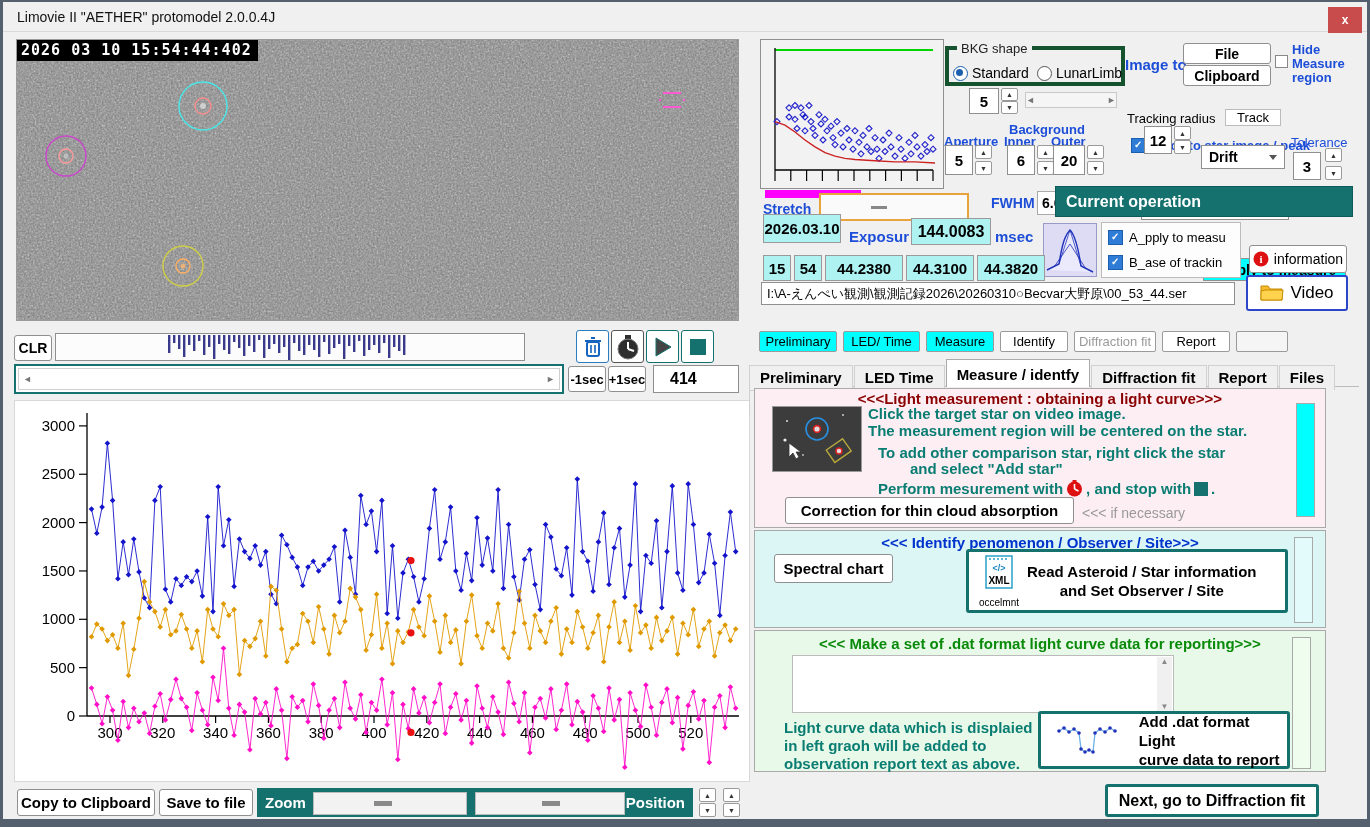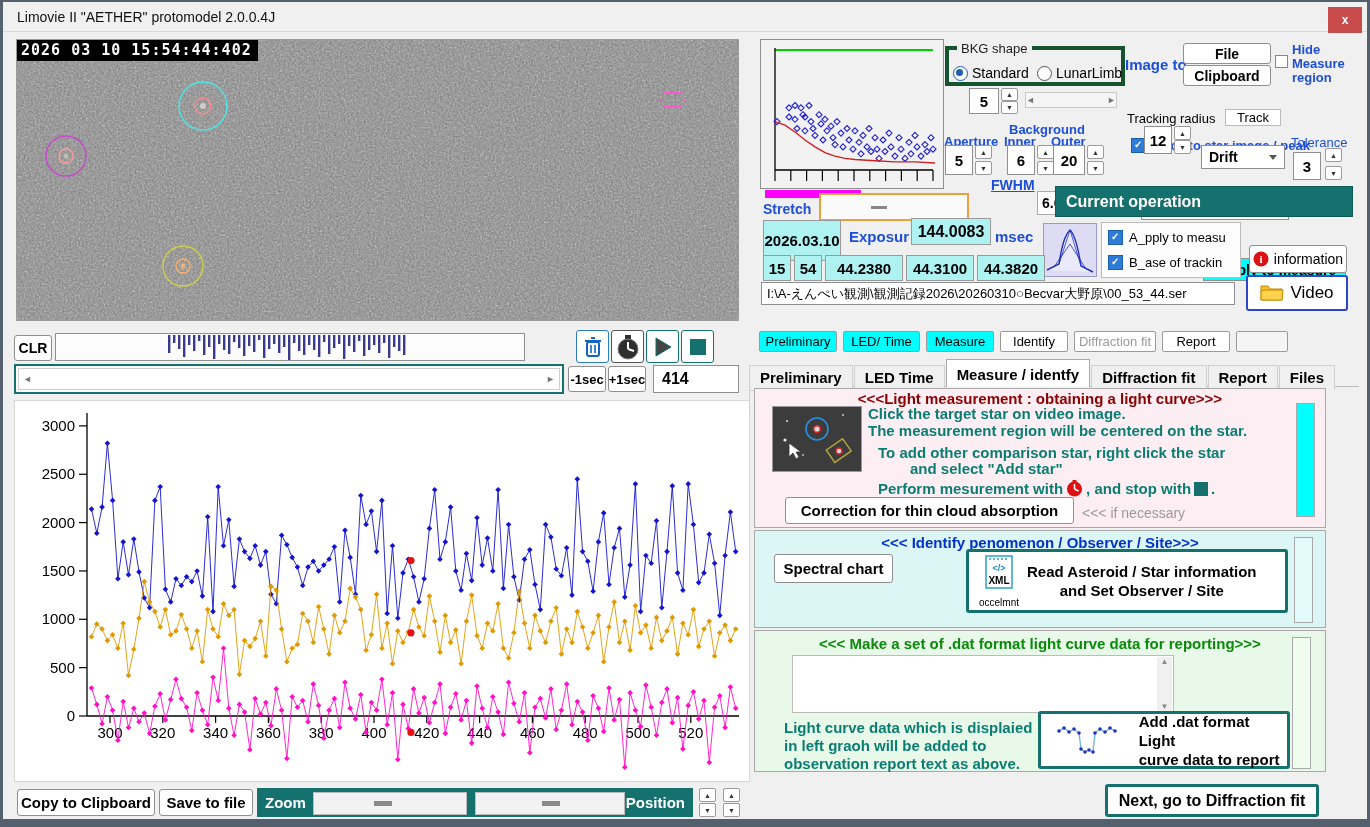--- a/index.html
+++ b/index.html
@@ -186,32 +186,32 @@
   <div class="abs spincol" style="left:1322px;top:146px;height:32px;">
     <span class="spinbtn up"></span>
     <span class="spinbtn dn"></span>
   </div>
 
   
   <div class="abs lbl" style="left:760px;top:199px;font-size:14px;">Stretch</div>
   <div class="abs" style="left:816px;top:191px;width:150px;height:28px;border:2px solid #e8a33d;background:#fafafa;">
     <div style="position:absolute;left:50px;top:11px;width:16px;height:3px;background:#888;"></div>
   </div>
-  <div class="abs lbl" style="left:988px;top:175px;font-size:14px;text-decoration:underline;">FWHM</div>
+  <div class="abs lbl" style="left:988px;top:193px;font-size:14px;">FWHM</div>
   <div class="abs" style="left:1034px;top:189px;width:46px;height:24px;background:#fff;border:1px solid #aaa;display:flex;align-items:center;padding-left:4px;font-weight:bold;font-size:14px;">6.68</div>
 
   <div class="abs tealbar" style="left:1052px;top:184px;width:298px;height:31px;border:1px solid #0e5a57;">
     <span style="position:absolute;left:10px;top:6px;color:#fff;font-weight:bold;font-size:16px;">Current operation</span>
   </div>
   <div class="abs combo" style="left:1200px;top:188px;width:143px;height:23px;background:#00ffff;font-size:14px;">
       <span>A_pply to measure</span>
     </div>
 
   
-  <div class="abs cyanfield" style="left:760px;top:218px;width:78px;height:41px;font-size:15px;">2026.03.10</div>
+  <div class="abs cyanfield" style="left:760px;top:212px;width:78px;height:29px;font-size:15px;">2026.03.10</div>
   <div class="abs lbl" style="left:846px;top:226px;font-size:15px;">Exposur</div>
   <div class="abs cyanfield" style="left:908px;top:216px;width:80px;height:27px;font-size:16px;">144.0083</div>
   <div class="abs lbl" style="left:992px;top:226px;font-size:15px;">msec</div>
 
   <div class="abs" style="left:1040px;top:221px;width:54px;height:54px;background:#dddcf4;border:1px solid #9a9ac9;">
     <svg width="52" height="52">
       <path d="M3,46 L15,40 C19,14 23,9 26,6 C29,9 33,16 37,42 L49,48" fill="#eaeafc" stroke="#2233bb" stroke-width="1.4"></path>
       <path d="M15,40 L26,6 L37,42" fill="none" stroke="#2233bb" stroke-width="0.8"></path>
       <path d="M10,43 L26,20 L42,45" fill="none" stroke="#2233bb" stroke-width="0.8"></path>
     </svg>
@@ -333,21 +333,21 @@
   </div>
 
   <div class="abs" style="left:11px;top:362px;width:550px;height:30px;border:2px solid #15716e;background:#fff;">
     <div style="position:absolute;left:2px;top:2px;right:2px;bottom:2px;border:1px solid #cfcfcf;display:flex;justify-content:space-between;align-items:center;padding:0 4px;">
       <span class="scrollarrow">◄</span>
       <span class="scrollarrow">►</span>
     </div>
   </div>
   <div class="abs btn" style="left:565px;top:364px;width:38px;height:26px;font-size:13px;">-1sec</div>
   <div class="abs btn" style="left:605px;top:364px;width:38px;height:26px;font-size:13px;">+1sec</div>
-  <div class="abs" style="left:650px;top:363px;width:86px;height:28px;background:#fff;border:1px solid #8f8f8f;display:flex;align-items:center;padding-left:8px;font-weight:bold;font-size:16px;">414</div>
+  <div class="abs" style="left:650px;top:363px;width:86px;height:28px;background:#fff;border:1px solid #8f8f8f;display:flex;align-items:center;padding-left:16px;font-weight:bold;font-size:16px;">414</div>
 
   
   <div class="abs" style="left:11px;top:398px;width:736px;height:382px;background:#fff;border:1px solid #d8d8d8;">
     <svg id="lc-svg" width="734" height="380">
         <line x1="72" y1="12" x2="72" y2="315" stroke="#000" stroke-width="1.3"></line>
         <line x1="72" y1="315" x2="724" y2="315" stroke="#000" stroke-width="1.3"></line>
         <line x1="64" y1="315" x2="72" y2="315" stroke="#000" stroke-width="1.2"></line>
         <text x="60" y="320" text-anchor="end" font-size="15" font-family="Liberation Sans,sans-serif" fill="#000">0</text>
         <line x1="64" y1="266.65" x2="72" y2="266.65" stroke="#000" stroke-width="1.2"></line>
         <text x="60" y="271.65" text-anchor="end" font-size="15" font-family="Liberation Sans,sans-serif" fill="#000">500</text>

